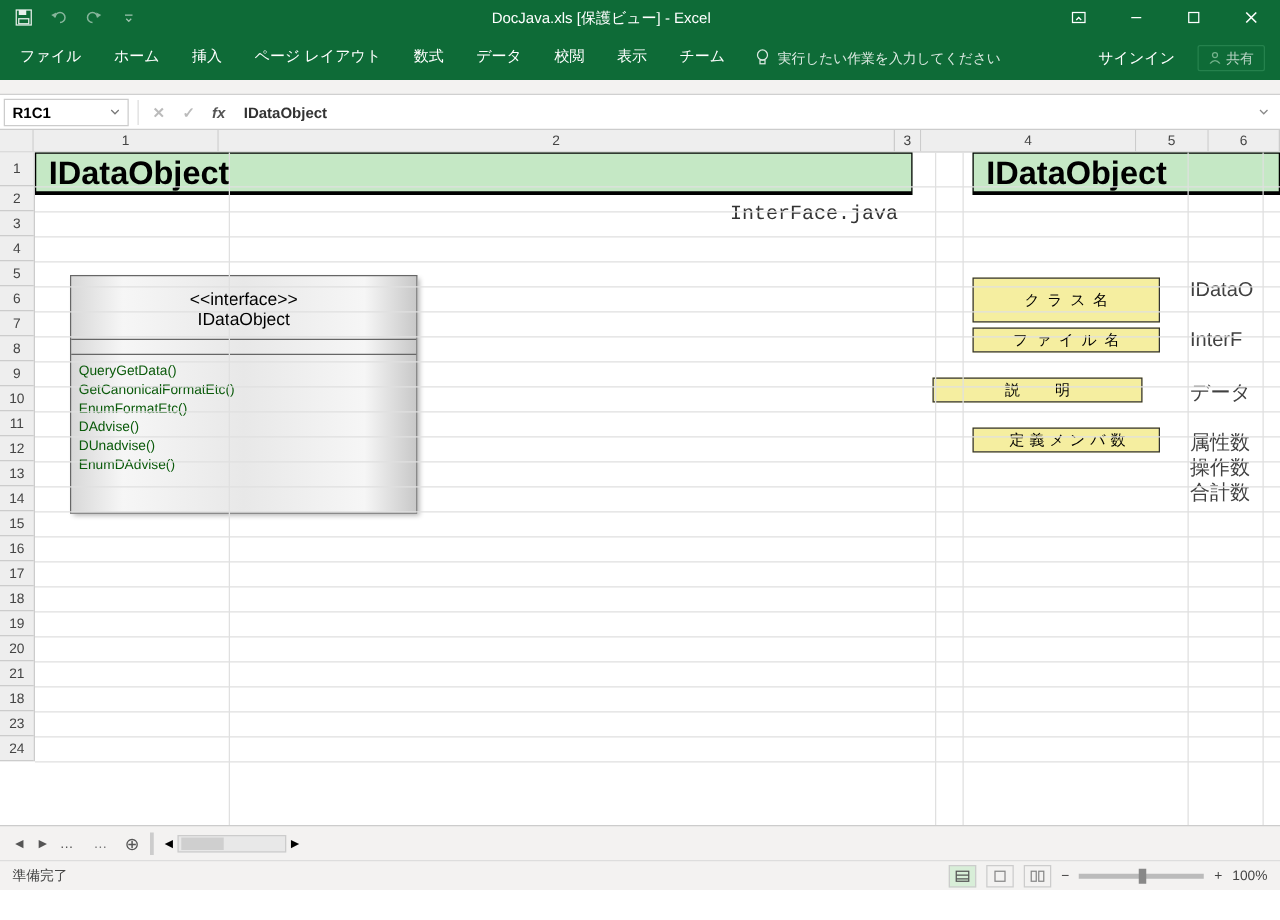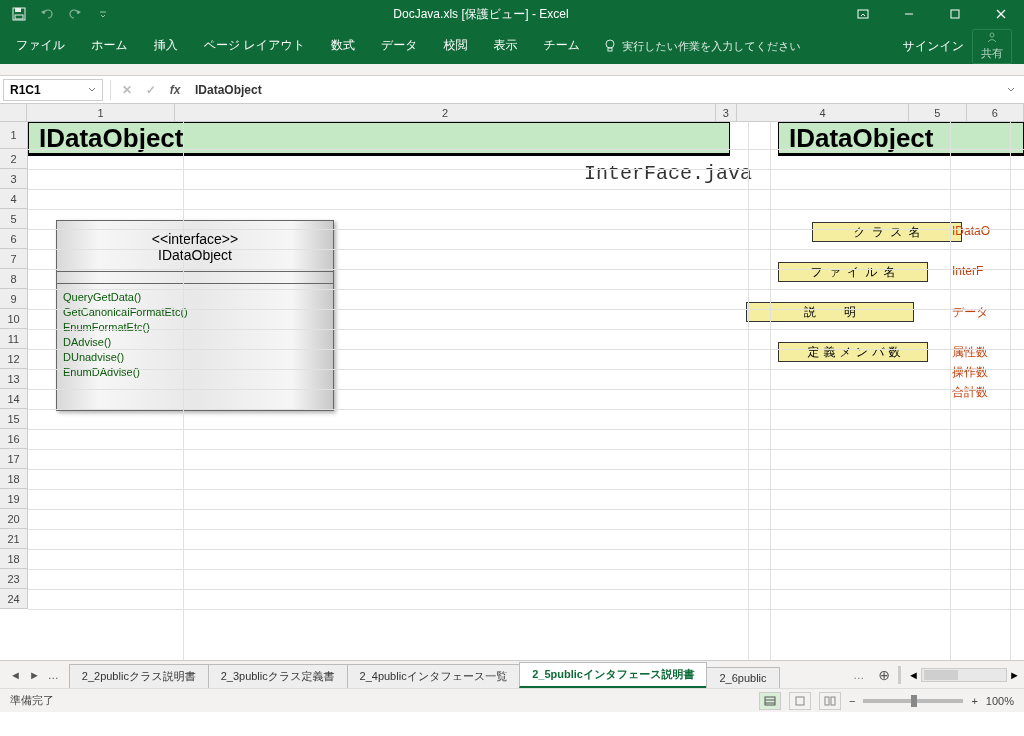--- a/index.html
+++ b/index.html
@@ -8,22 +8,22 @@
 .titlebar { background: #0e6b37; height: 28px; display: flex; align-items: center; color: #fff; font-size: 12px; }
 .qat { display: flex; align-items: center; gap: 2px; padding: 0 6px; }
 .qat-btn { width: 26px; height: 24px; display: flex; align-items: center; justify-content: center; opacity: 0.9; }
 .title-center { flex: 1; text-align: center; }
 .title-right .win-btn { color: #fff; }
 .win-btn { width: 46px; height: 28px; display: flex; align-items: center; justify-content: center; }
 
 .ribbon-tabs { background: #0e6b37; height: 36px; display: flex; align-items: center; padding: 0 4px; gap: 2px; color: #fff; font-size: 12px; }
 .ribbon-tab { padding: 4px 12px 6px; cursor: pointer; }
 .tellme { display: flex; align-items: center; gap: 6px; padding: 0 10px; opacity: 0.85; font-size: 11px; }
-.ribbon-right { margin-left: auto; display: flex; align-items: center; gap: 8px; padding-right: 8px; }
-.share-btn { border: 1px solid #2f8c57; padding: 2px 8px; border-radius: 2px; font-size: 11px; opacity: 0.7; display: flex; align-items: center; gap: 4px; flex-direction: column; }
+.ribbon-right { margin-left: auto; display: flex; align-items: center; gap: 18px; padding-right: 8px; }
+.share-btn { border: 1px solid #2f8c57; padding: 2px 8px; border-radius: 2px; font-size: 11px; opacity: 0.7; display: flex; align-items: center; gap: 4px; }
 
 .divider { height: 12px; background: #f3f2f1; border-bottom: 1px solid #d0d0d0; }
 
 .formula-bar { height: 28px; display: flex; align-items: center; border-bottom: 1px solid #ccc; background: #fff; font-size: 12px; font-weight: bold; }
 .name-box { width: 100px; border: 1px solid #ccc; height: 22px; margin: 0 3px; display: flex; align-items: center; padding: 0 6px; justify-content: space-between; }
 .fb-sep { width: 1px; height: 20px; background: #ddd; margin: 0 4px; }
 .fb-btn { width: 24px; text-align: center; color: #777; }
 .fb-input { flex: 1; padding: 0 8px; color: #333; display: flex; justify-content: space-between; align-items: center; }
 
 .grid-area { position: relative; height: 556px; background: #fff; overflow: hidden; }
@@ -31,29 +31,29 @@
 .corner { width: 28px; border-right: 1px solid #ccc; background: #eee; }
 .col-h { border-right: 1px solid #ccc; text-align: center; font-size: 11px; color: #444; line-height: 18px; background: #eee; }
 .row-headers { position: absolute; top: 18px; left: 0; width: 28px; background: #eee; border-right: 1px solid #ccc; }
 .row-h { height: 20px; border-bottom: 1px solid #ccc; text-align: center; font-size: 11px; color: #444; line-height: 20px; }
 .row-h.tall { height: 27px; line-height: 27px; }
 .cells { position: absolute; top: 18px; left: 28px; right: 0; bottom: 0; }
 .gridlines-v { position: absolute; top: 0; bottom: 0; border-right: 1px solid #e0e0e0; }
 .gridlines-h { position: absolute; left: 0; right: 0; border-bottom: 1px solid #e0e0e0; }
 
 .big-title { position: absolute; background: #c5e8c5; border: 1px solid #000; border-bottom: 3px solid #000; font-family: "Arial Black", sans-serif; font-weight: 900; font-size: 26px; padding: 0 10px; display: flex; align-items: center; }
-.subtitle { position: absolute; font-family: "Courier New", monospace; font-size: 20px; color: #333; }
+.subtitle { position: absolute; font-family: "Courier New", monospace; font-size: 16px; color: #333; }
 
 .uml-box { position: absolute; border: 1px solid #666; background: linear-gradient(90deg, #d8d8d8 0%, #f6f6f6 15%, #e8e8e8 50%, #f6f6f6 85%, #c8c8c8 100%); box-shadow: 2px 2px 4px rgba(0,0,0,0.3); }
 .uml-head { text-align: center; padding: 10px 0 8px; border-bottom: 1px solid #666; font-size: 14px; font-family: "MS Gothic", sans-serif; }
 .uml-mid { height: 12px; border-bottom: 1px solid #666; }
 .uml-body { padding: 6px 6px 30px 6px; font-size: 11px; color: #0a5a0a; font-family: "MS Gothic", monospace; line-height: 15px; }
 
 .field-label { position: absolute; background: #f5eea0; border: 1px solid #333; font-size: 12px; text-align: center; display: flex; align-items: center; justify-content: center; letter-spacing: 6px; padding-left: 6px; }
-.field-val { position: absolute; font-size: 12px; color: #c2410c; }
+.field-val { position: absolute; font-size: 16px; color: #404040; }
 
 .sheet-tabs-bar { height: 28px; border-top: 1px solid #ccc; display: flex; align-items: center; background: #f3f2f1; font-size: 11px; }
 .tab-nav { display: flex; gap: 8px; padding: 0 10px; color: #555; }
 .sheet-tabs { display: flex; align-items: flex-end; height: 100%; flex: 1; overflow: hidden; }
 .sheet-tab { border: 1px solid #bbb; border-bottom: none; padding: 4px 12px; background: #eee; color: #333; white-space: nowrap; margin-right: -1px; }
 .sheet-tab.active { background: #fff; border-bottom: 2px solid #0e6b37; color: #0e6b37; font-weight: bold; }
 .hscroll { width: 120px; display: flex; align-items: center; gap: 2px; padding: 0 4px; }
 .hs-track { flex:1; height:14px; background:#e8e8e8; border:1px solid #ccc; position:relative; }
 .hs-thumb { position:absolute; left:2px; top:1px; height:10px; width:40%; background:#cfcfcf; }
 
@@ -229,21 +229,21 @@
       <div class="uml-body">
         <div>QueryGetData()</div>
         <div>GetCanonicalFormatEtc()</div>
         <div>EnumFormatEtc()</div>
         <div>DAdvise()</div>
         <div>DUnadvise()</div>
         <div>EnumDAdvise()</div>
       </div>
     </div>
 
-    <div class="field-label" style="left:784px;top:100px;width:150px;height:20px">クラス名</div>
+    <div class="field-label" style="left:750px;top:100px;width:150px;height:36px">クラス名</div>
     <div class="field-val" style="left:924px;top:102px">IDataO</div>
     <div class="field-label" style="left:750px;top:140px;width:150px;height:20px">ファイル名</div>
     <div class="field-val" style="left:924px;top:142px">InterF</div>
     <div class="field-label" style="left:718px;top:180px;width:168px;height:20px;letter-spacing:28px;padding-left:28px">説明</div>
     <div class="field-val" style="left:924px;top:182px">データ</div>
     <div class="field-label" style="left:750px;top:220px;width:150px;height:20px;letter-spacing:4px">定義メンバ数</div>
     <div class="field-val" style="left:924px;top:222px">属性数</div>
     <div class="field-val" style="left:924px;top:242px">操作数</div>
     <div class="field-val" style="left:924px;top:262px">合計数</div>
   <div class="gridlines-h" style="top: 27px;"></div>
@@ -277,27 +277,20 @@
       <div class="gridlines-v" style="left: 982px;"></div>
     </div>
 </div>
 
 <div class="sheet-tabs-bar">
   <div class="tab-nav">
     <span>◄</span>
     <span>►</span>
     <span>…</span>
   </div>
-  <div class="sheet-tabs">
-      <div class="sheet-tab">2_2publicクラス説明書</div>
-      <div class="sheet-tab">2_3publicクラス定義書</div>
-      <div class="sheet-tab">2_4publicインタフェース一覧</div>
-      <div class="sheet-tab active">2_5publicインタフェース説明書</div>
-      <div class="sheet-tab">2_6public</div>
-    </div>
   <span style="padding:0 6px;color:#777">…</span>
   <span style="padding:0 8px;color:#555;font-size:14px">⊕</span>
   <span style="width:6px;border-left:3px solid #ccc;height:18px"></span>
   <div class="hscroll">
     <span>◄</span>
     <div class="hs-track">
         <div class="hs-thumb"></div>
       </div>
     <span>►</span>
   </div>

